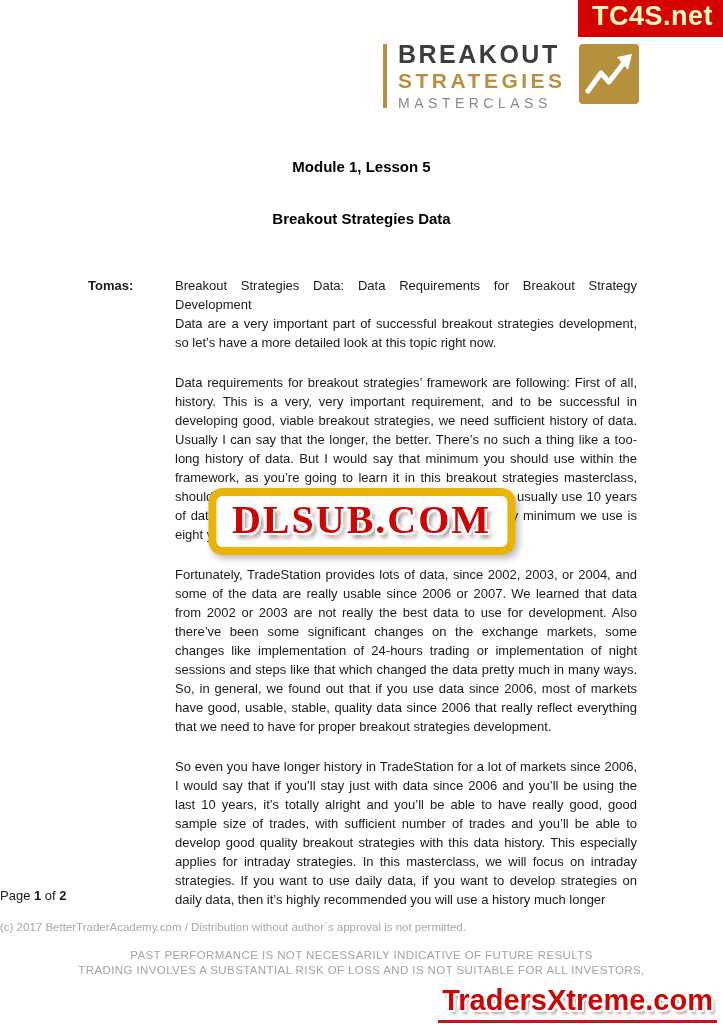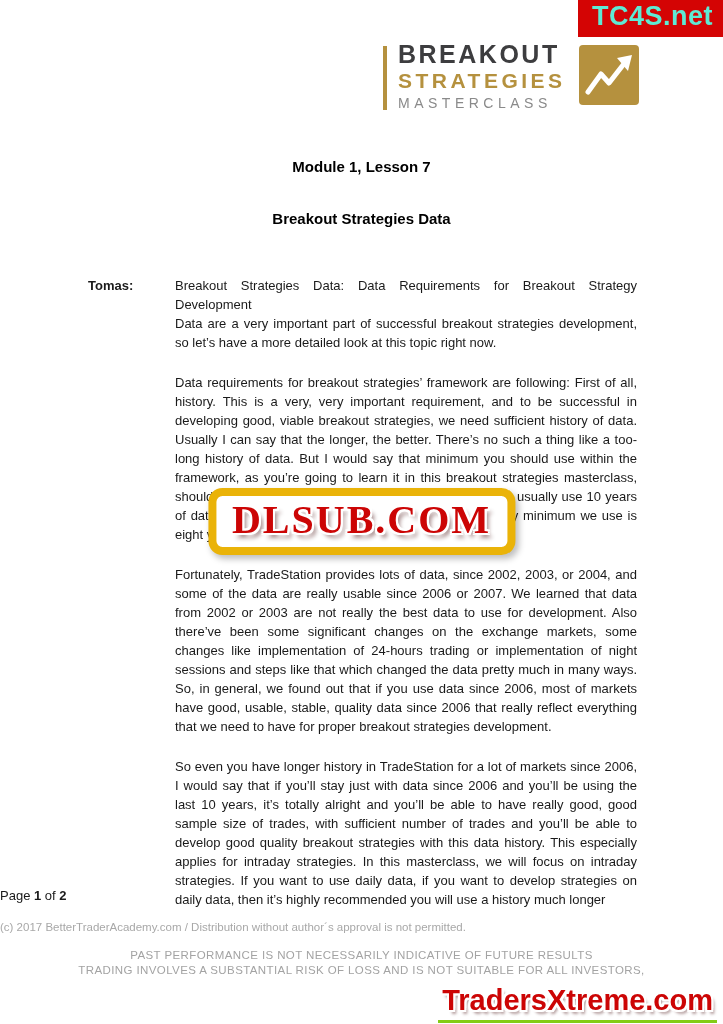--- a/index.html
+++ b/index.html
@@ -7,27 +7,27 @@
     position:relative;
     width:723px;height:1024px;
     background:#ffffff;
     overflow:hidden;
     font-family:"Liberation Sans",sans-serif;
     color:#1a1a1a;
   }
   
   .wm-top{
     position:absolute;top:0;right:0;
-    background:#d40404;color:#5eead4;
+    background:#d40404;color:#fef9c3;
     font-size:27px;font-weight:bold;
     padding:1px 10px 5px 14px;
     letter-spacing:0.5px;
   }
   
-  .logo{position:absolute;top:42px;left:383px;display:flex;align-items:flex-end;}
+  .logo{position:absolute;top:42px;left:383px;display:flex;align-items:center;}
   .logo-bar{width:4px;height:64px;background:#b5913e;margin-right:11px;}
   .logo-text{display:flex;flex-direction:column;line-height:1;}
   .logo-l1{font-size:25px;font-weight:bold;color:#3d3d3f;letter-spacing:2.5px;}
   .logo-l2{font-size:21px;font-weight:bold;color:#b5913e;letter-spacing:3.5px;margin-top:3px;}
   .logo-l3{font-size:14px;color:#8a8a8a;letter-spacing:4.5px;margin-top:5px;}
   .logo-icon{margin-left:12px;margin-top:0;}
   
   .content{padding-top:158px;}
   .title,.subtitle{
     text-align:center;font-size:15px;font-weight:bold;color:#000;
@@ -60,21 +60,21 @@
   
   .page-label{position:absolute;top:888px;left:0;width:100%;font-size:13px;color:#1a1a1a;}
   .page-label b{font-weight:bold;}
   .copyright{position:absolute;top:921px;left:0;width:100%;text-align:left;font-size:11.5px;color:#a8a8a8;}
   .disclaimer{position:absolute;top:948px;left:0;width:100%;text-align:center;font-size:11.5px;color:#a3a3a3;letter-spacing:0.4px;line-height:15px;}
   
   .wm-bottom{
     position:absolute;top:984px;right:6px;
     font-size:29px;font-weight:bold;
     color:#cc0505;
-    border-bottom:3px solid #84cc16;
+    border-bottom:3px solid #b91c1c;
     padding:0 4px 3px 4px;
     text-shadow:
       -2px -2px 0 #fff, 2px -2px 0 #fff, -2px 2px 0 #fff, 2px 2px 0 #fff,
       -2px 0 0 #fff, 2px 0 0 #fff, 0 -2px 0 #fff, 0 2px 0 #fff,
       3px 4px 3px rgba(60,0,0,0.4);
     white-space:nowrap;
   }
 </style>
 </head>
 <body>
@@ -93,21 +93,21 @@
     <div class="logo-icon">
       <svg width="62" height="62" viewBox="0 0 62 62" xmlns="http://www.w3.org/2000/svg">
         <rect x="1" y="1" width="60" height="60" rx="4" fill="#b5913e"></rect>
         <polyline points="10,48 23,30 31,39 45,21" fill="none" stroke="#ffffff" stroke-width="5" stroke-linecap="round" stroke-linejoin="round"></polyline>
         <polygon points="39,14 54,11 50,27" fill="#ffffff"></polygon>
       </svg>
     </div>
   </div>
 
   <div class="content">
-    <h1 class="title">Module 1, Lesson 7</h1>
+    <h1 class="title">Module 1, Lesson 5</h1>
     <h2 class="subtitle">Breakout Strategies Data</h2>
 
     <div class="transcript">
       <div class="speaker-row">
         <div class="speaker">Tomas:</div>
         <p>Breakout Strategies Data: Data Requirements for Breakout Strategy Development</p>
       </div>
       <p class="indent">Data are a very important part of successful breakout strategies development, so let’s have a more detailed look at this topic right now.</p>
       <p class="indent">Data requirements for breakout strategies’ framework are following: First of all, history. This is a very, very important requirement, and to be successful in developing good, viable breakout strategies, we need sufficient history of data. Usually I can say that the longer, the better. There’s no such a thing like a too-long history of data. But I would say that minimum you should use within the framework, as you’re going to learn it in this breakout strategies masterclass, should be eight or 10 years at least. In our hedge fund we usually use 10 years of data history. Sometimes even more, but I think the very minimum we use is eight years.</p>
       <p class="indent">Fortunately, TradeStation provides lots of data, since 2002, 2003, or 2004, and some of the data are really usable since 2006 or 2007. We learned that data from 2002 or 2003 are not really the best data to use for development. Also there’ve been some significant changes on the exchange markets, some changes like implementation of 24-hours trading or implementation of night sessions and steps like that which changed the data pretty much in many ways. So, in general, we found out that if you use data since 2006, most of markets have good, usable, stable, quality data since 2006 that really reflect everything that we need to have for proper breakout strategies development.</p>

